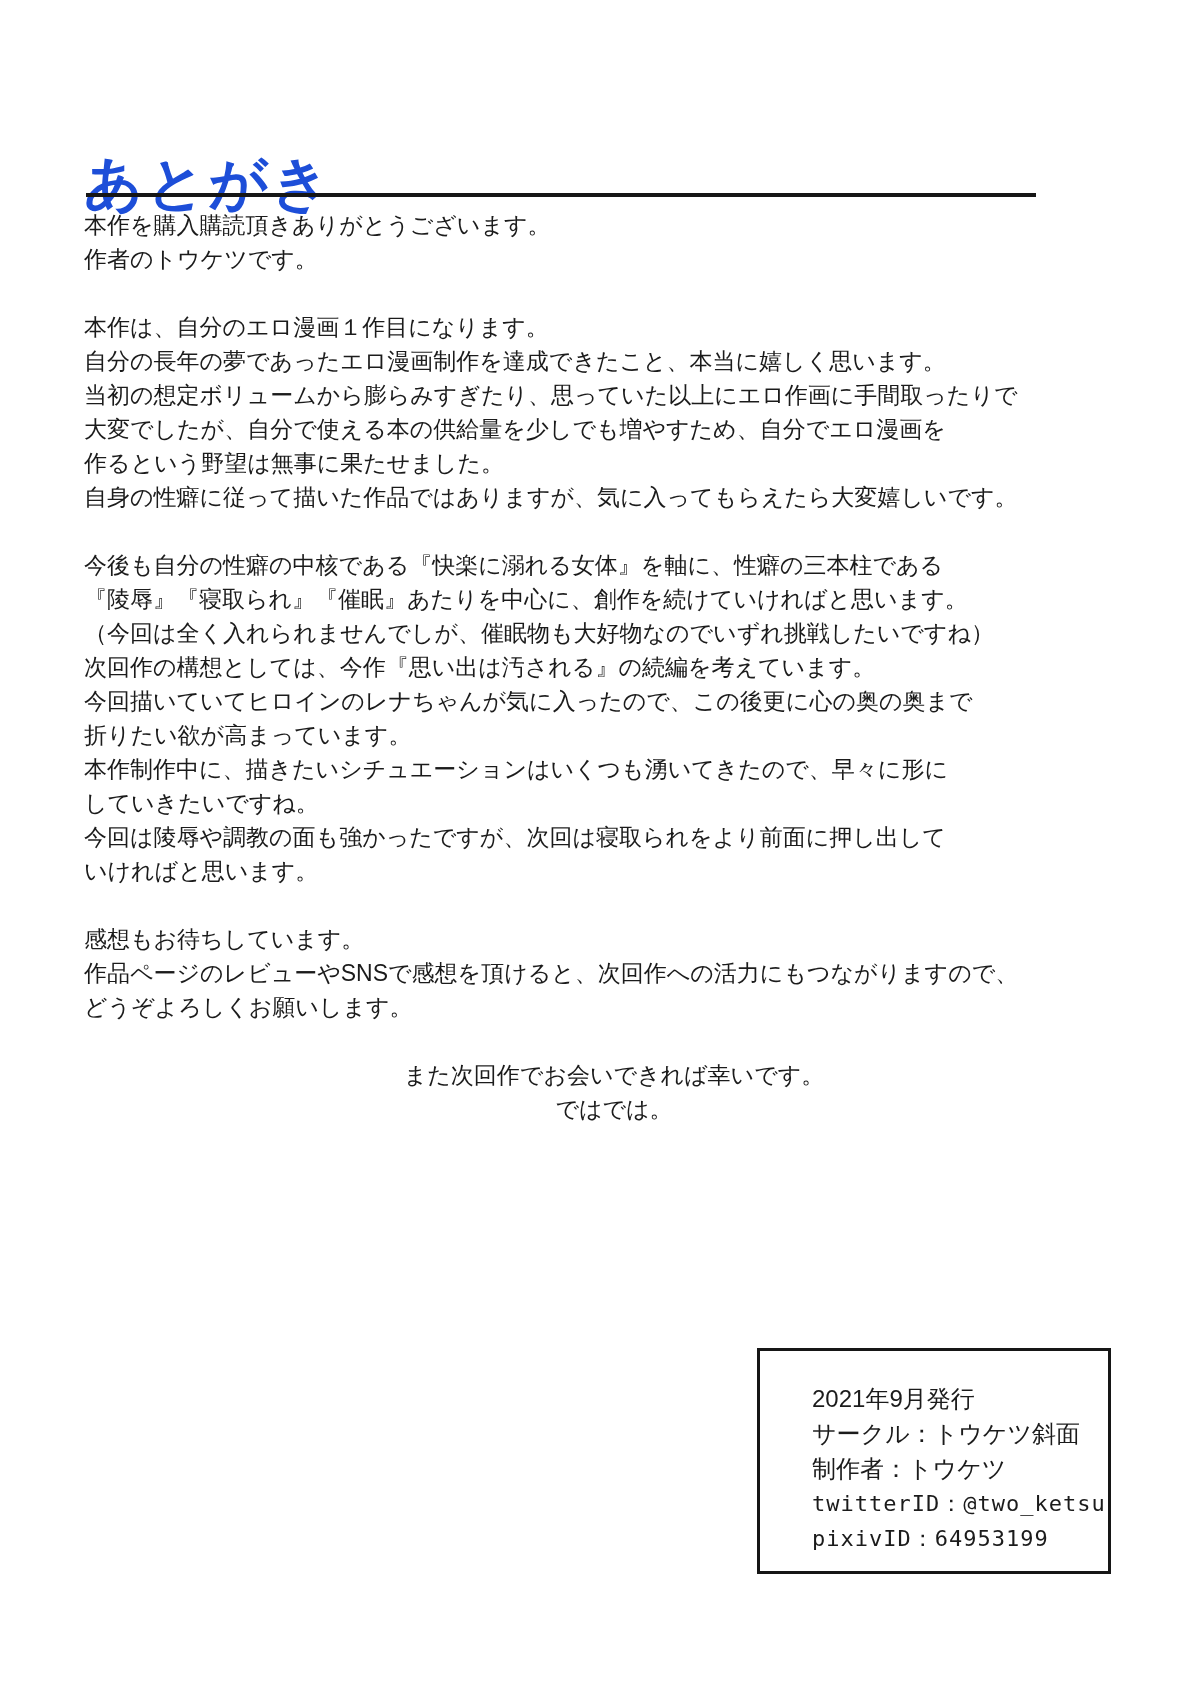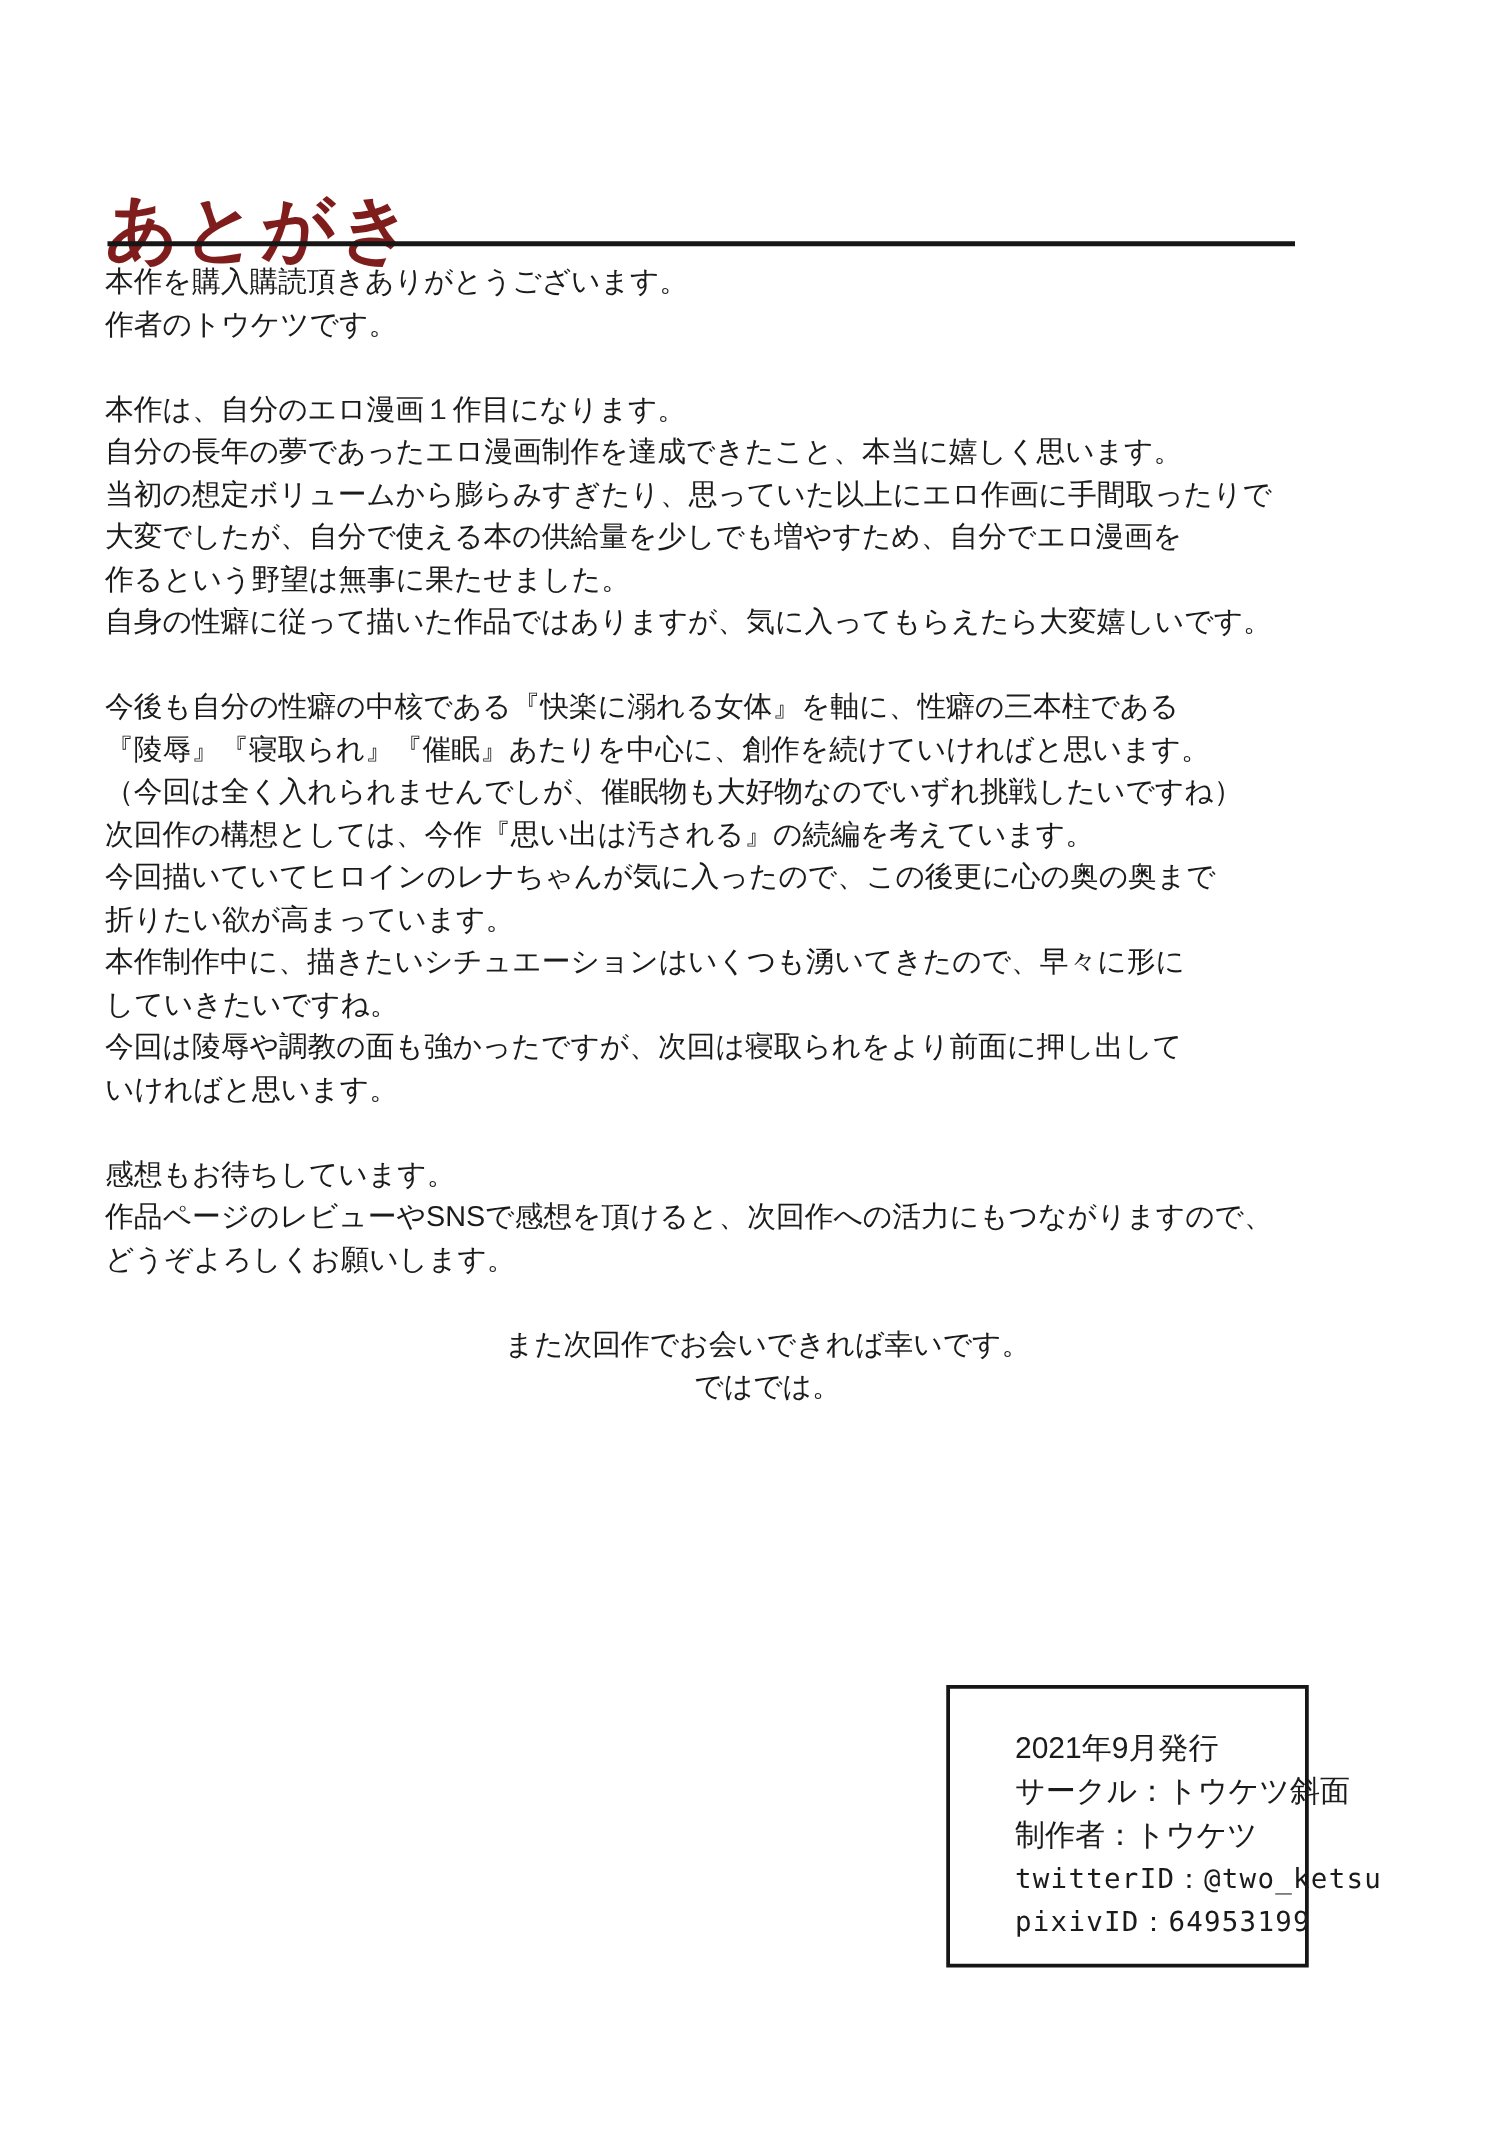--- a/index.html
+++ b/index.html
@@ -16,21 +16,21 @@
     color: #1b1b1b;
     overflow: hidden;
   }
   .title {
     position: absolute;
     left: 84px;
     top: 112px;
     font-size: 58px;
     font-weight: 900;
     letter-spacing: 3px;
-    color: #7f1d1d;
+    color: #1d4ed8;
     line-height: 1.1;
     white-space: nowrap;
   }
   .title-rule {
     position: absolute;
     left: 86px;
     top: 193px;
     width: 950px;
     height: 4px;
     background: #161616;
@@ -48,21 +48,21 @@
   }
   .paragraph:last-child { margin-bottom: 0; text-align: center; }
   .line {
     margin: 0;
     white-space: nowrap;
   }
   .colophon {
     position: absolute;
     left: 757px;
     top: 1348px;
-    width: 290px;
+    width: 354px;
     height: 226px;
     border: 3px solid #161616;
     box-sizing: border-box;
     padding: 30px 0 11px 52px;
     font-size: 24px;
     line-height: 35px;
   }
   .colophon .line { white-space: nowrap; }
   .colophon .mono {
     font-family: "DejaVu Sans Mono", monospace;

